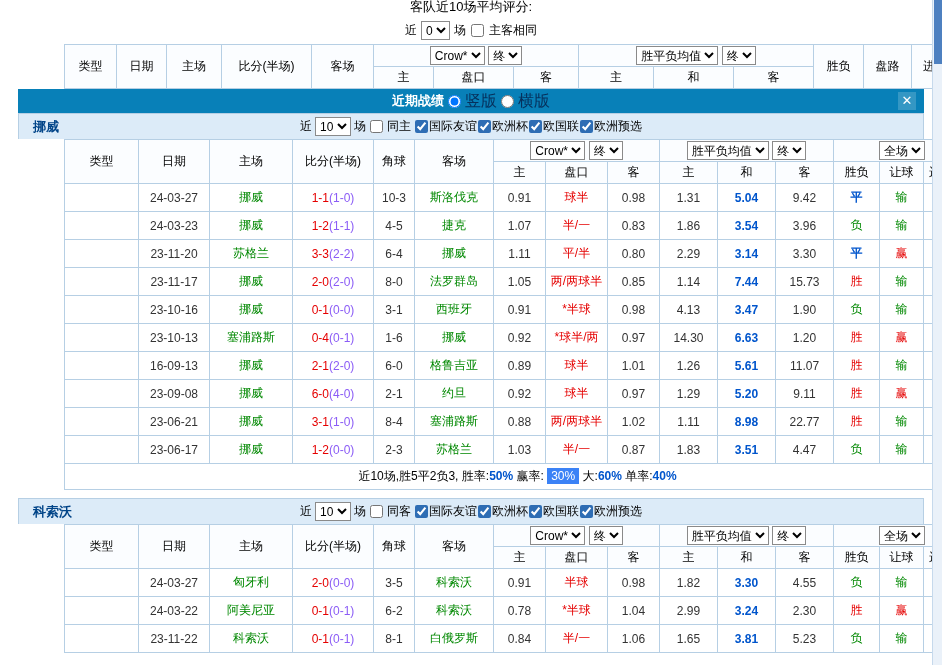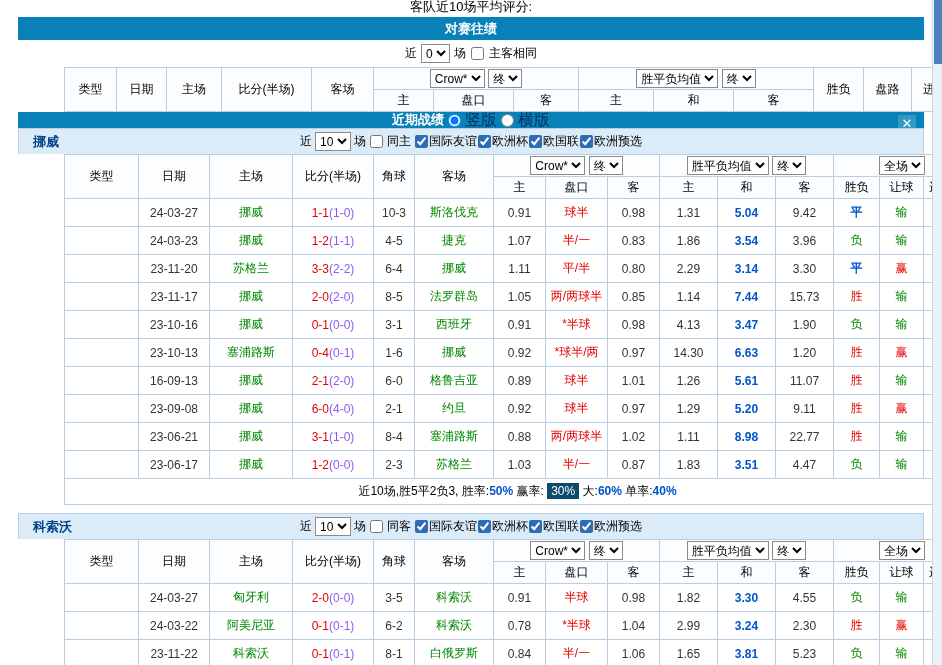--- a/index.html
+++ b/index.html
@@ -11,21 +11,21 @@
   }
   .content { position:absolute; left:18px; top:0; width:906px; }
 
   .top-clip { height:17px; overflow:hidden; text-align:center; }
   .top-clip span { display:inline-block; margin-top:-6px; font-size:13px; color:#000; }
 
   .bar {
     height:23px; background:#0880B8; color:#fff; text-align:center;
     line-height:23px; font-weight:bold; font-size:13px; position:relative;
   }
-  .recent-bar { height:16px; line-height:24px; display:flex; align-items:center; justify-content:center; gap:4px; }
+  .recent-bar { height:24px; line-height:24px; display:flex; align-items:center; justify-content:center; gap:4px; }
   .recent-bar .layout-label { color:#06305C; font-weight:normal; font-size:16px; }
   .recent-bar input { margin:0; }
   .close-btn {
     position:absolute; right:8px; top:3px; width:18px; height:18px; line-height:18px;
     background:rgba(255,255,255,0.18); color:#fff; font-weight:bold; font-size:13px;
     text-align:center; cursor:pointer;
   }
 
   .filter-row {
     height:27px; display:flex; align-items:center; justify-content:center; gap:4px;
@@ -55,42 +55,39 @@
   table.grid tbody td { height:28px; background:#fff; }
   table.grid tfoot td { height:26px; background:#fff; color:#000; }
 
   .badge-blue { background:#4567B0; color:#fff; }
   .badge-red  { background:#A93A3A; color:#fff; }
   .c-red   { color:#E50000; }
   .c-green { color:#008800; }
   .c-blue  { color:#0055CC;font-weight:bold; }
   .team    { color:#008800; cursor:pointer; }
   .half    { color:#8b5cf6; }
-  .badge-green { background:#0c4a6e; color:#fff; padding:1px 4px; }
+  .badge-green { background:#3b82f6; color:#fff; padding:1px 4px; }
 
   .gap { height:8px; background:#fff; }
 
   .scrollbar {
     position:absolute; right:0; top:0; width:10px; height:665px;
     background:#EAF1F9; border-left:1px solid #C6D9EC;
   }
   .scrollbar .thumb { position:absolute; top:0; left:1px; width:8px; height:64px; background:#4D80C0; }
 </style>
 </head>
 <body>
 
 <div class="content">
 
   <div class="top-clip">
     <span>客队近10场平均评分:</span>
   </div>
 
-  <div class="bar">
-    <span>对赛往绩</span>
-  </div>
 
   <div class="filter-row">
     <span>近</span>
     <select><option>0</option></select>
     <span>场</span>
     <input type="checkbox" style="">
     <span>主客相同</span>
   </div>
 
   <table class="grid">
@@ -270,21 +267,21 @@
           <td>3.30</td>
           <td class="c-blue">平</td>
           <td class="c-red">赢</td>
           <td class="c-red">大</td>
         </tr>
         <tr>
           <td class="badge-blue">国际友谊</td>
           <td>23-11-17</td>
           <td class="team">挪威</td>
           <td><span class="c-red">2-0</span><span class="half">(2-0)</span></td>
-          <td>8-5</td>
+          <td>8-0</td>
           <td class="team">法罗群岛</td>
           <td>1.05</td>
           <td class="c-red">两/两球半</td>
           <td>0.85</td>
           <td>1.14</td>
           <td class="c-blue">7.44</td>
           <td>15.73</td>
           <td class="c-red">胜</td>
           <td class="c-green">输</td>
           <td class="c-green">小</td>

